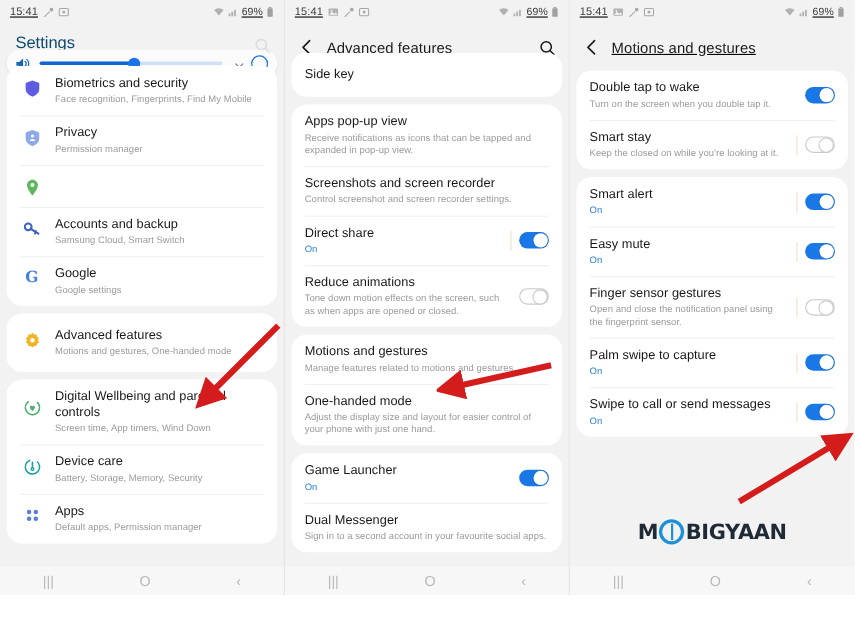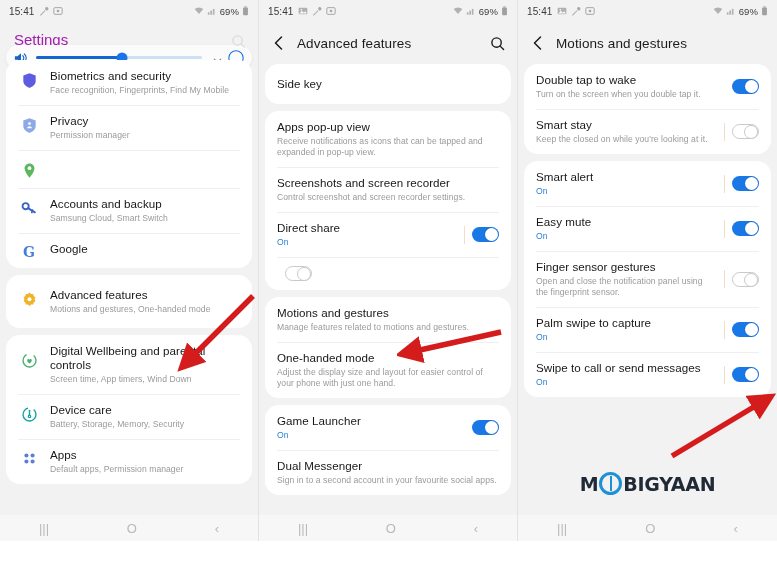--- a/index.html
+++ b/index.html
@@ -8,20 +8,21 @@
     font-family:"Liberation Sans","DejaVu Sans",sans-serif;
     background:#ffffff;
     -webkit-font-smoothing:antialiased;
   }
   .shots{display:flex;width:777px;height:576px;}
   .phone{
     width:259px;height:541px;position:relative;
     background:#f2f2f2;overflow:hidden;
     border-right:1px solid #e3e3e3;
     box-sizing:border-box;
+    text-decoration:underline;
   }
   .phone:last-child{border-right:none;width:259px;}
 
   
   .statusbar{
     height:22px;display:flex;align-items:center;
     padding:0 9px;background:#f2f2f2;
     font-size:9.5px;color:#3c3c3c;letter-spacing:.1px;
   }
   .sb-left{display:flex;align-items:center;gap:4px;}
@@ -36,21 +37,21 @@
     padding:0 12px;background:#f2f2f2;position:relative;
   }
   .back-ico{width:16px;height:16px;margin-right:10px;flex:0 0 auto;}
   .appbar-title{
     font-size:13.5px;color:#1b1b1b;font-weight:400;letter-spacing:.1px;
   }
   .appbar .search-ico{margin-left:auto;width:15px;height:15px;}
 
   
   .settings-title{
-    font-size:15px;color:#a21caf;position:absolute;left:14px;top:9px;
+    font-size:15px;color:#0c4a6e;position:absolute;left:14px;top:9px;
   }
 
   
   .volpanel{
     position:absolute;left:6px;right:6px;top:23px;height:25px;
     background:#fbfbfb;border-radius:13px;
     display:flex;align-items:center;padding:0 8px;
     box-sizing:border-box;
     box-shadow:0 1px 3px rgba(0,0,0,.07);
   }
@@ -270,20 +271,21 @@
             <div class="row-title">Accounts and backup</div>
             <div class="row-sub">Samsung Cloud, Smart Switch</div>
           </div>
         </div>
         <div class="row">
           <span class="row-icon">
             <span style="font-family:'DejaVu Serif',serif;font-size:14px;color:#3f7fe0;font-weight:bold;line-height:14px;">G</span>
           </span>
           <div class="row-body">
             <div class="row-title">Google</div>
+            <div class="row-sub">Google settings</div>
           </div>
         </div>
       </div>
 
       <div class="card">
         <div class="row" style="padding-top:13px;padding-bottom:13px;">
           <span class="row-icon">
             <svg viewBox="0 0 22 22" width="17" height="17">
                 <path d="M11 2 l2 2 h2.8 l0.6 2.6 L18.6 8 l-1 2.7 1 2.7 -2.2 1.4 -0.6 2.6 H13 l-2 2 -2 -2 H6.2 l-0.6 -2.6 L3.4 13.4 4.4 10.7 3.4 8 l2.2 -1.4 0.6 -2.6 H9 Z" fill="#f0b429"></path>
                 <circle cx="11" cy="10.7" r="2.6" fill="#fff"></circle>
@@ -410,21 +412,21 @@
       </span>
       <span class="appbar-title">Advanced features</span>
       <span class="search-ico">
         <svg viewBox="0 0 16 16" width="15" height="15">
             <circle cx="7" cy="7" r="5" fill="none" stroke="#1b1b1b" stroke-width="1.5"></circle>
             <path d="M10.8 10.8 L14.5 14.5" stroke="#1b1b1b" stroke-width="1.5" stroke-linecap="round"></path>
           </svg>
       </span>
     </div>
 
-    <div class="scroll" style="top:64px;">
+    <div class="scroll" style="top:48px;">
 
       <div class="card">
         <div class="row single">
           <div class="row-body">
             <div class="row-title">Side key</div>
           </div>
         </div>
       </div>
 
       <div class="card">
@@ -446,20 +448,24 @@
             <div class="row-sub on">On</div>
           </div>
           <div class="row-right">
             <span class="divider-v"></span>
             <span class="toggle on">
                 <span class="knob"></span>
               </span>
           </div>
         </div>
         <div class="row">
+          <div class="row-body">
+            <div class="row-title">Reduce animations</div>
+            <div class="row-sub">Tone down motion effects on the screen, such as when apps are opened or closed.</div>
+          </div>
           <div class="row-right">
             <span class="toggle off">
                 <span class="knob"></span>
               </span>
           </div>
         </div>
       </div>
 
       <div class="card">
         <div class="row">

